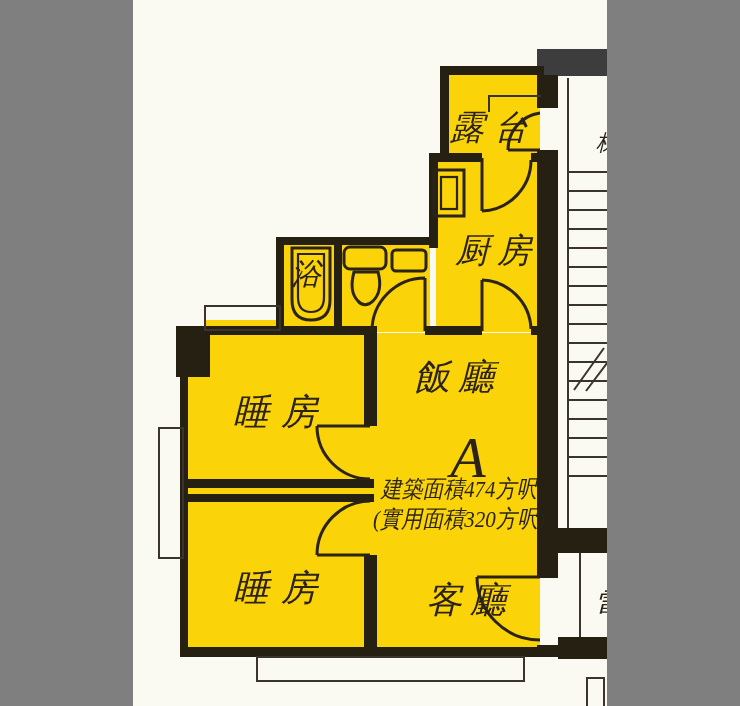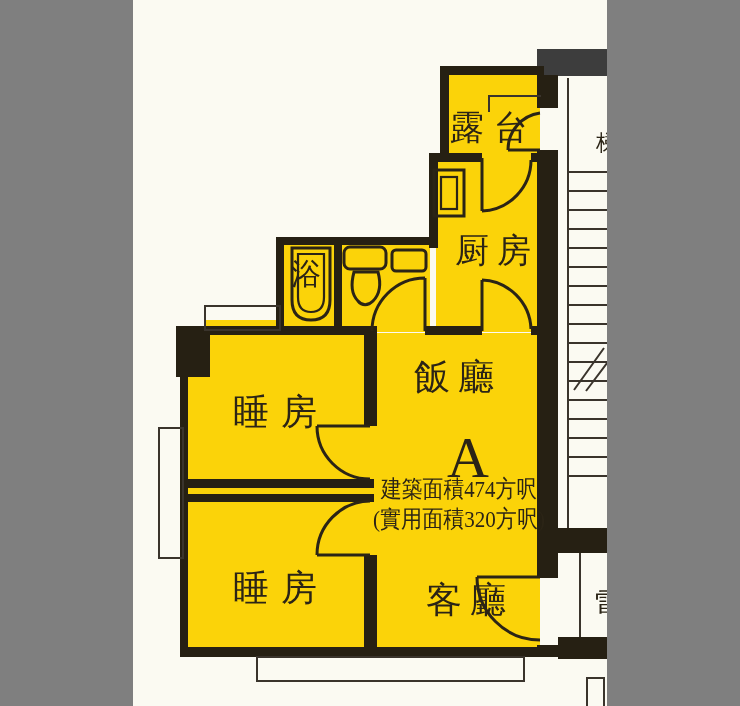--- a/index.html
+++ b/index.html
@@ -1,16 +1,16 @@
 <!DOCTYPE html>
 <html><head>
 <meta charset="utf-8">
 <style>
   html,body{margin:0;padding:0;background:#7f7f7f;}
-  .stage{position:relative;width:732px;height:706px;overflow:hidden;}
+  .stage{position:relative;width:732px;height:706px;overflow:hidden;font-style:italic;}
   svg{position:absolute;left:0;top:0;display:block;}
   svg text{font-family:"Liberation Serif","DejaVu Serif",serif;}
 </style>
 </head>
 <body>
 
 <div class="stage">
 <svg width="740" height="706" viewBox="0 0 740 706">
   <defs>
     <clipPath id="paperclip">

